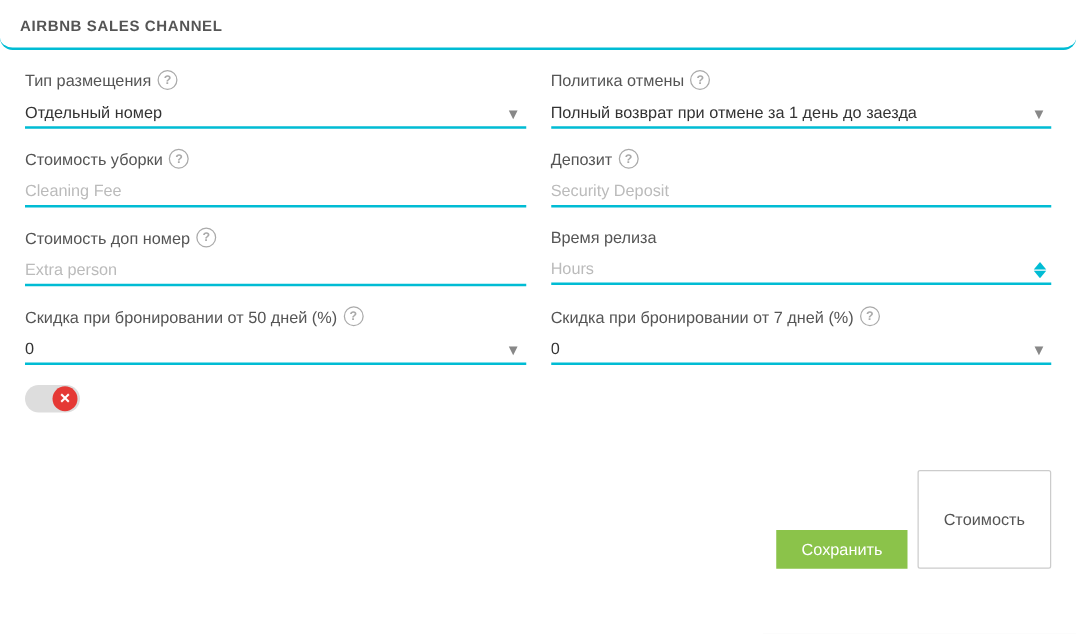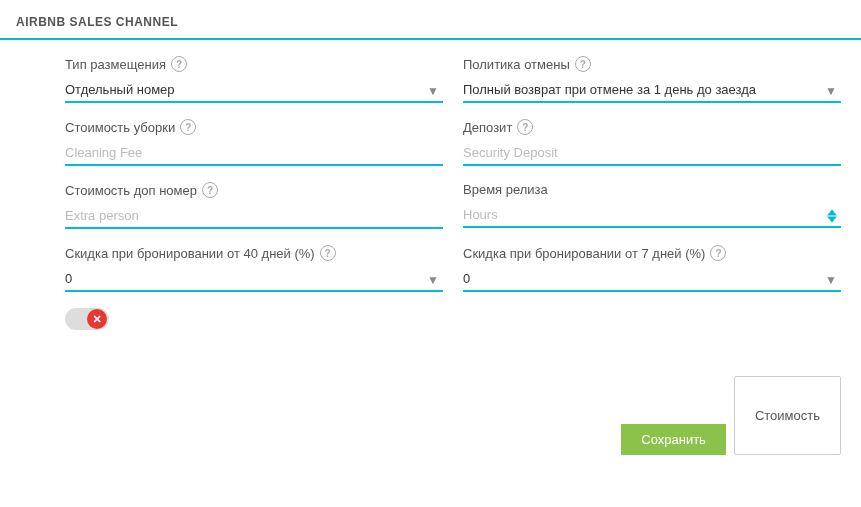--- a/index.html
+++ b/index.html
@@ -13,31 +13,31 @@
     }
     .page-wrapper {
       width: 861px;
       min-height: 507px;
       background: #fff;
       padding: 0;
     }
     .header {
       padding: 12px 16px 8px 16px;
       border-bottom: 2px solid #00bcd4;
+      border-radius: 10px;
     }
     .header-title {
       font-size: 12px;
       font-weight: bold;
       color: #555;
       letter-spacing: 0.5px;
       text-transform: uppercase;
     }
     .form-body {
       padding: 16px 20px;
-      margin-left: 45px;
     }
     .form-row {
       display: flex;
       gap: 20px;
       margin-bottom: 16px;
     }
     .form-group {
       flex: 1;
     }
     .form-label {
@@ -280,21 +280,21 @@
             <span class="spin-arrow spin-arrow-up"></span>
             <span class="spin-arrow spin-arrow-down"></span>
           </div>
         </div>
       </div>
     </div>
 
     <div class="form-row">
       <div class="form-group">
         <div class="form-label">
-          <span>Скидка при бронировании от 40 дней (%)</span>
+          <span>Скидка при бронировании от 50 дней (%)</span>
           <span class="help-icon">?</span>
         </div>
         <div class="form-select-wrapper">
           <select class="form-select">
             <option value="0">0</option>
             <option value="5">5</option>
             <option value="10">10</option>
             <option value="15">15</option>
             <option value="20">20</option>
           </select>

